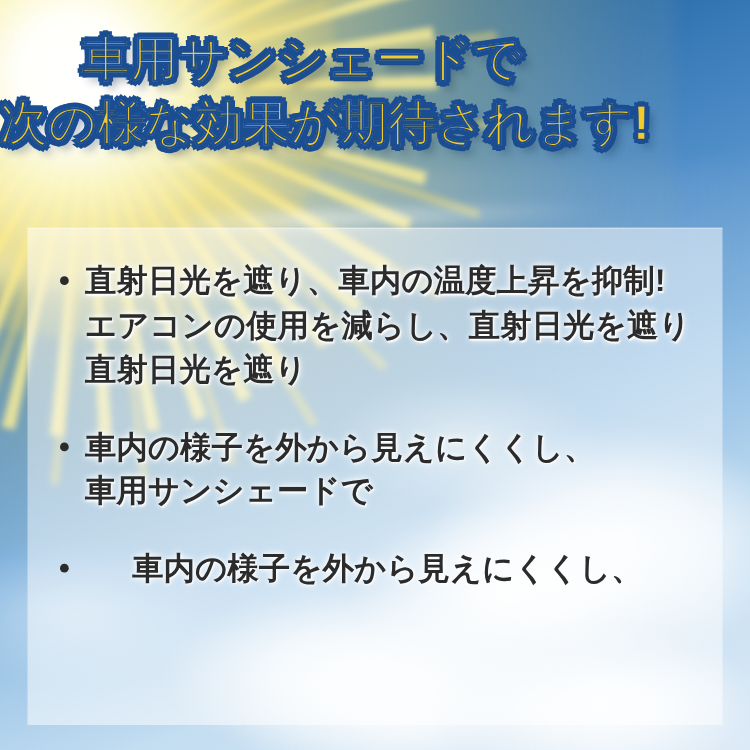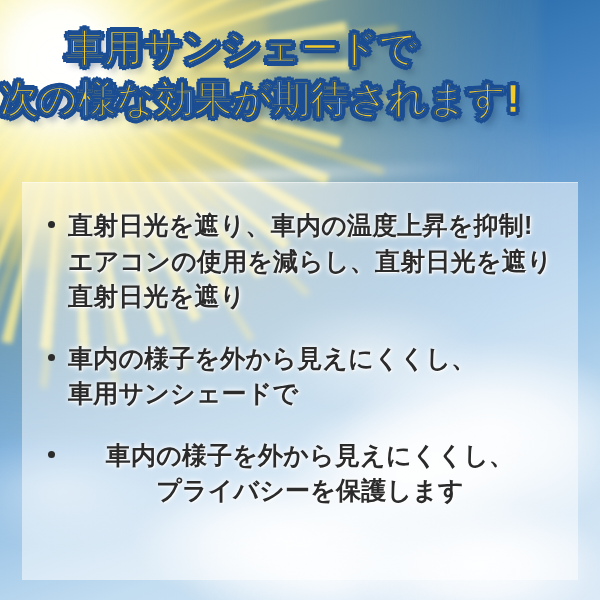--- a/index.html
+++ b/index.html
@@ -291,20 +291,19 @@
         <span class="bullet-text">
           <span class="ln">車内の様子を外から見えにくくし、</span>
           <span class="ln">車用サンシェードで</span>
         </span>
       </li>
 
       <li class="bullet-item">
         <span class="bullet-dot"></span>
         <span class="bullet-text">
           <span class="ln">車内の様子を外から見えにくくし、</span>
-          <span class="ln">プライバシーを保護します</span>
         </span>
       </li>
 
     </ul>
   </div>
 
 </div>
 
 </body></html>

